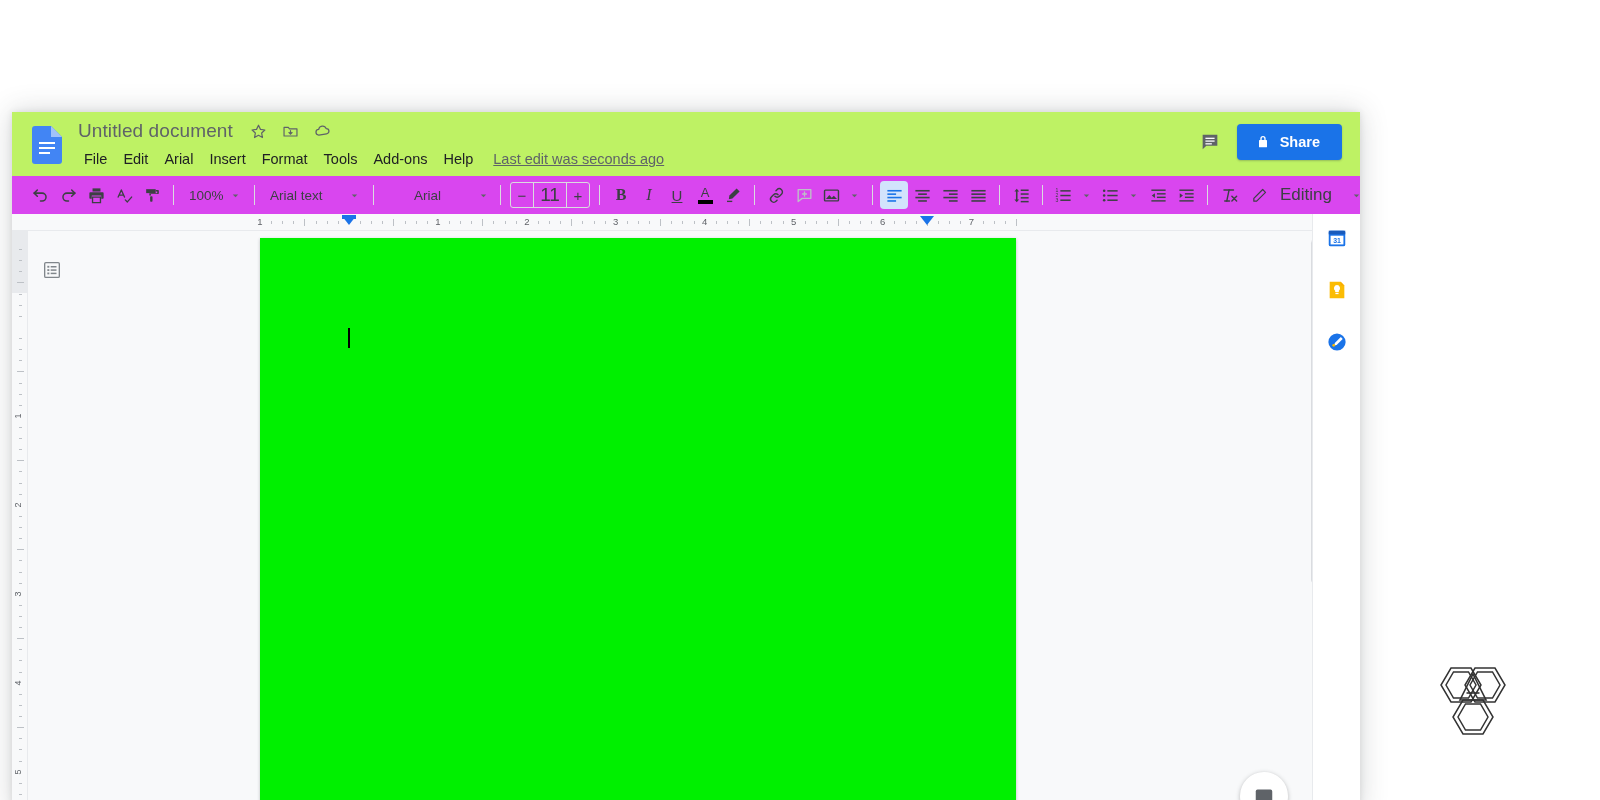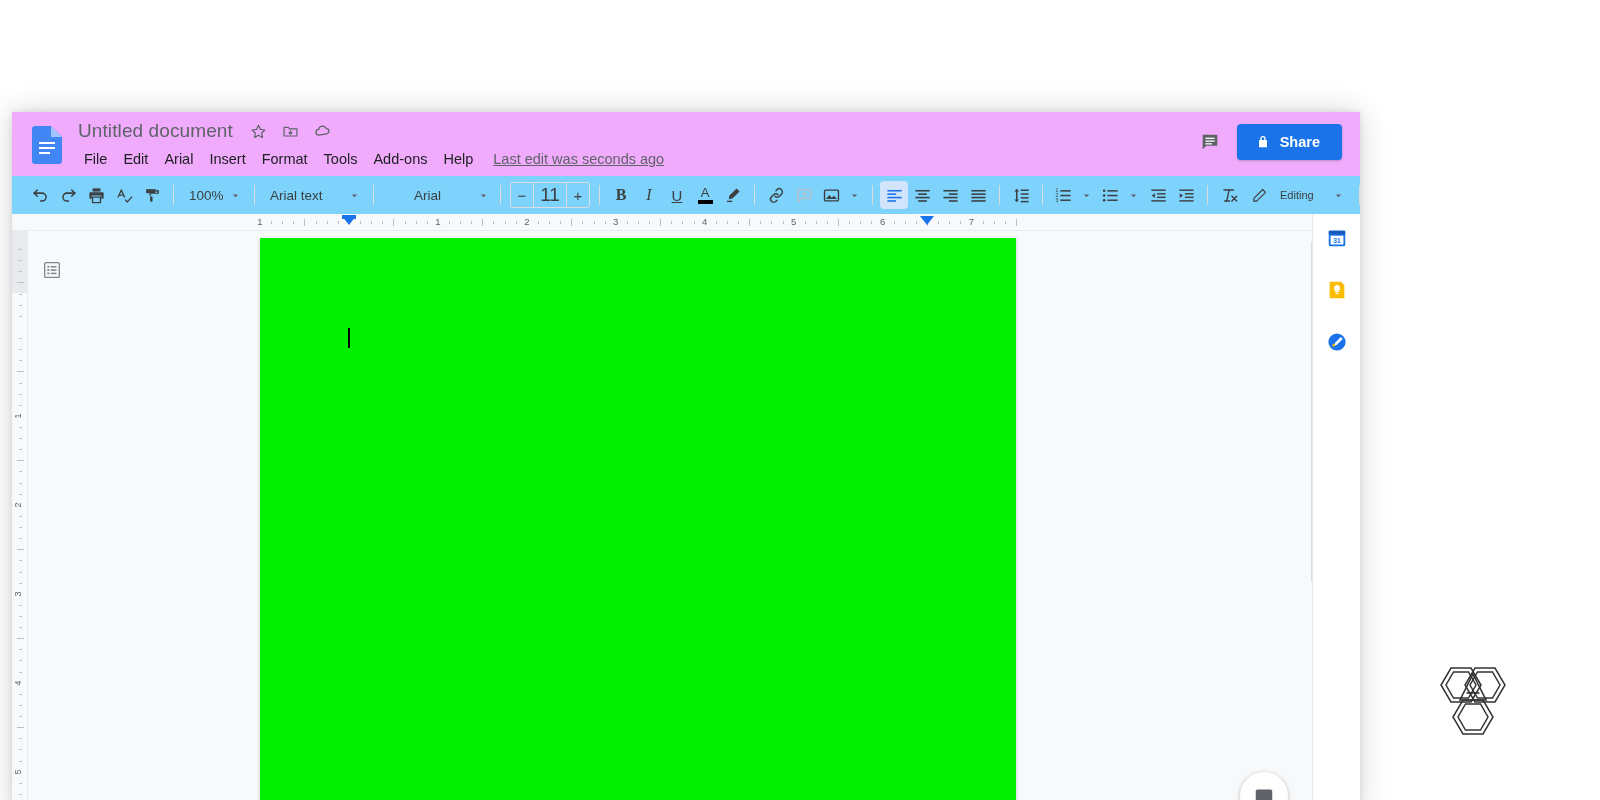--- a/index.html
+++ b/index.html
@@ -25,21 +25,21 @@
     width: 1348px; height: 700px;
     background: #ffffff;
     box-shadow: 0 0 26px rgba(60,64,67,.22), 0 0 6px rgba(60,64,67,.12);
     overflow: hidden;
   }
 
   
   .header {
     position: relative;
     height: 64px;
-    background: #f0abfc;
+    background: #bef264;
     padding: 0 0 0 16px;
   }
   .docs-logo {
     position: absolute; left: 20px; top: 14px;
     width: 30px; height: 38px;
   }
   .title-row {
     position: absolute; left: 62px; top: 6px;
     display: flex; align-items: center; gap: 12px;
   }
@@ -84,21 +84,21 @@
     font-size: 14.5px; font-weight: bold;
     font-family: "Liberation Sans", sans-serif;
     cursor: pointer;
     box-shadow: 0 1px 2px rgba(60,64,67,.3);
   }
 
   
   .toolbar {
     position: relative;
     height: 38px;
-    background: #7dd3fc;
+    background: #d946ef;
     display: flex; align-items: center;
     padding: 0 8px 0 14px;
     gap: 0px;
   }
   .tb-btn {
     width: 28px; height: 28px;
     display: flex; align-items: center; justify-content: center;
     border-radius: 4px; cursor: pointer; color: #3c4043;
     flex: none;
   }
@@ -141,21 +141,21 @@
     color: #3c4043; border-left: 1px solid #dadce0;
     border-right: 1px solid #dadce0; height: 24px;
     line-height: 24px; cursor: text;
   }
   .tb-right {
     margin-left: auto; display: flex; align-items: center;
   }
   .mode-dd {
     display: flex; align-items: center; gap: 12px;
     height: 28px; padding: 0 4px 0 8px; border-radius: 4px;
-    cursor: pointer; color: #3c4043; font-size: 11px;
+    cursor: pointer; color: #3c4043; font-size: 17px;
   }
 
   
   .ruler-h {
     position: relative; height: 17px;
     background: #f8f9fa;
     border-bottom: 1px solid #e8eaed;
     overflow: hidden;
   }
   .ruler-h .track {

